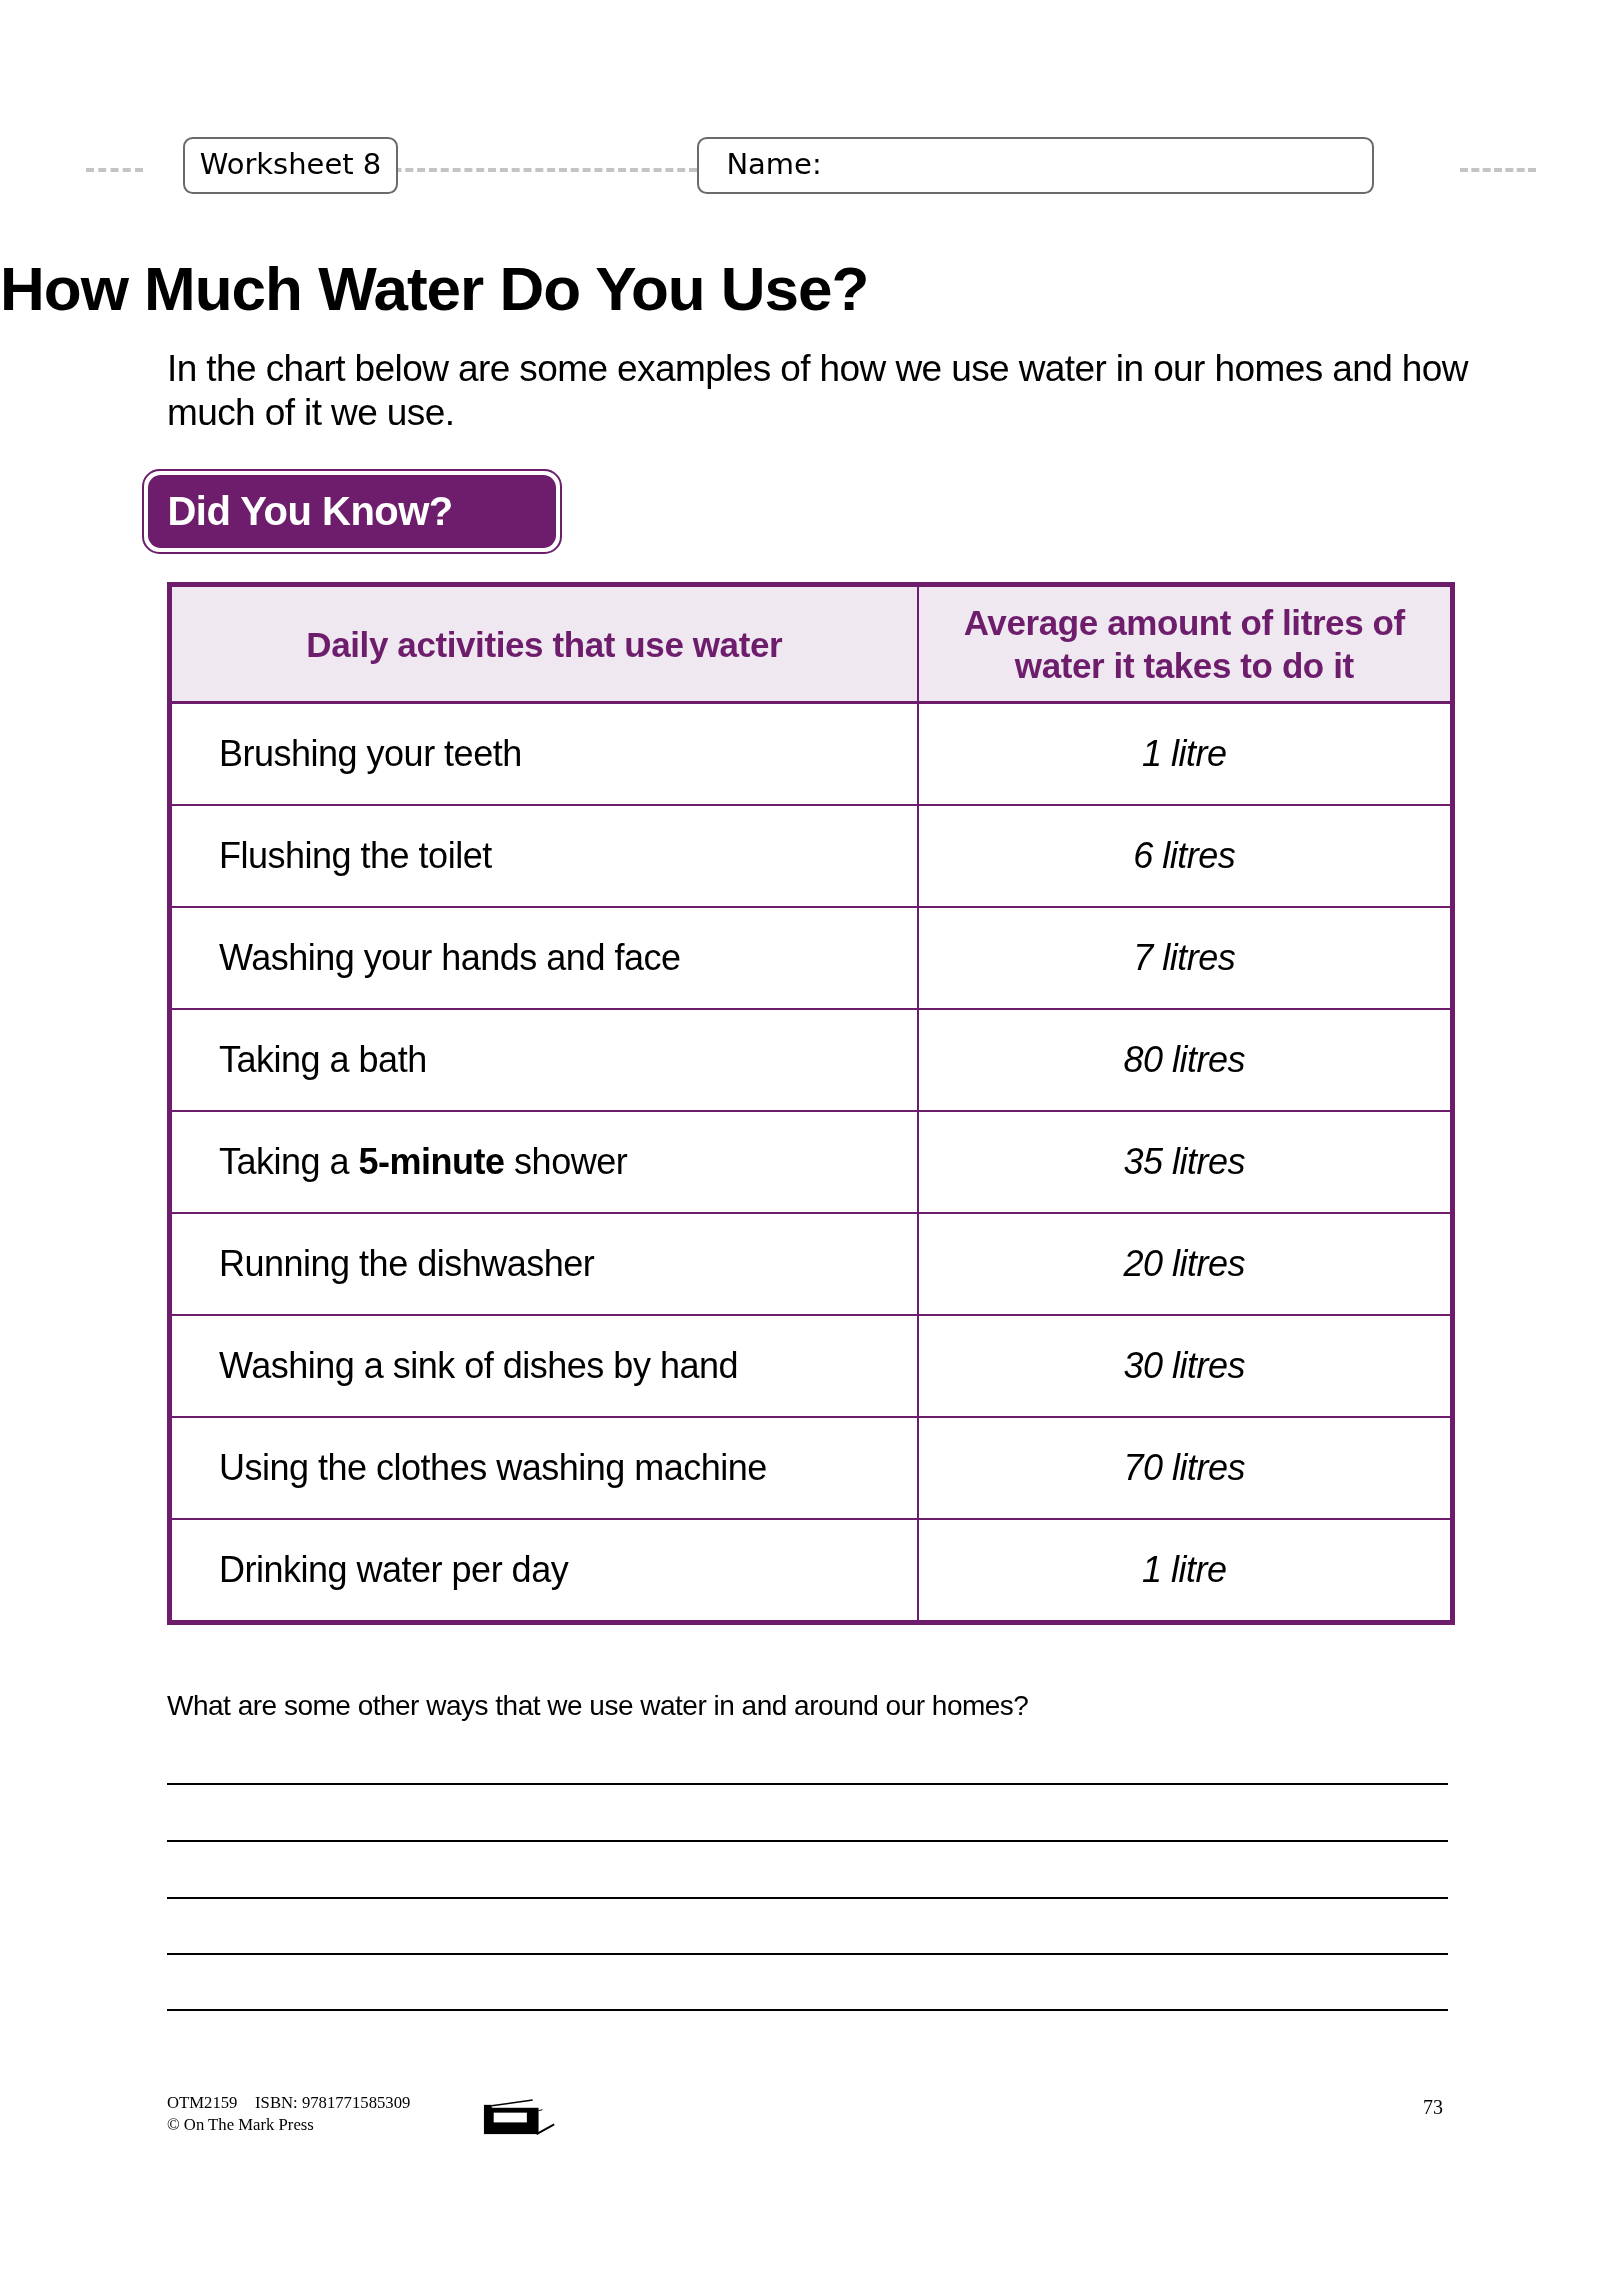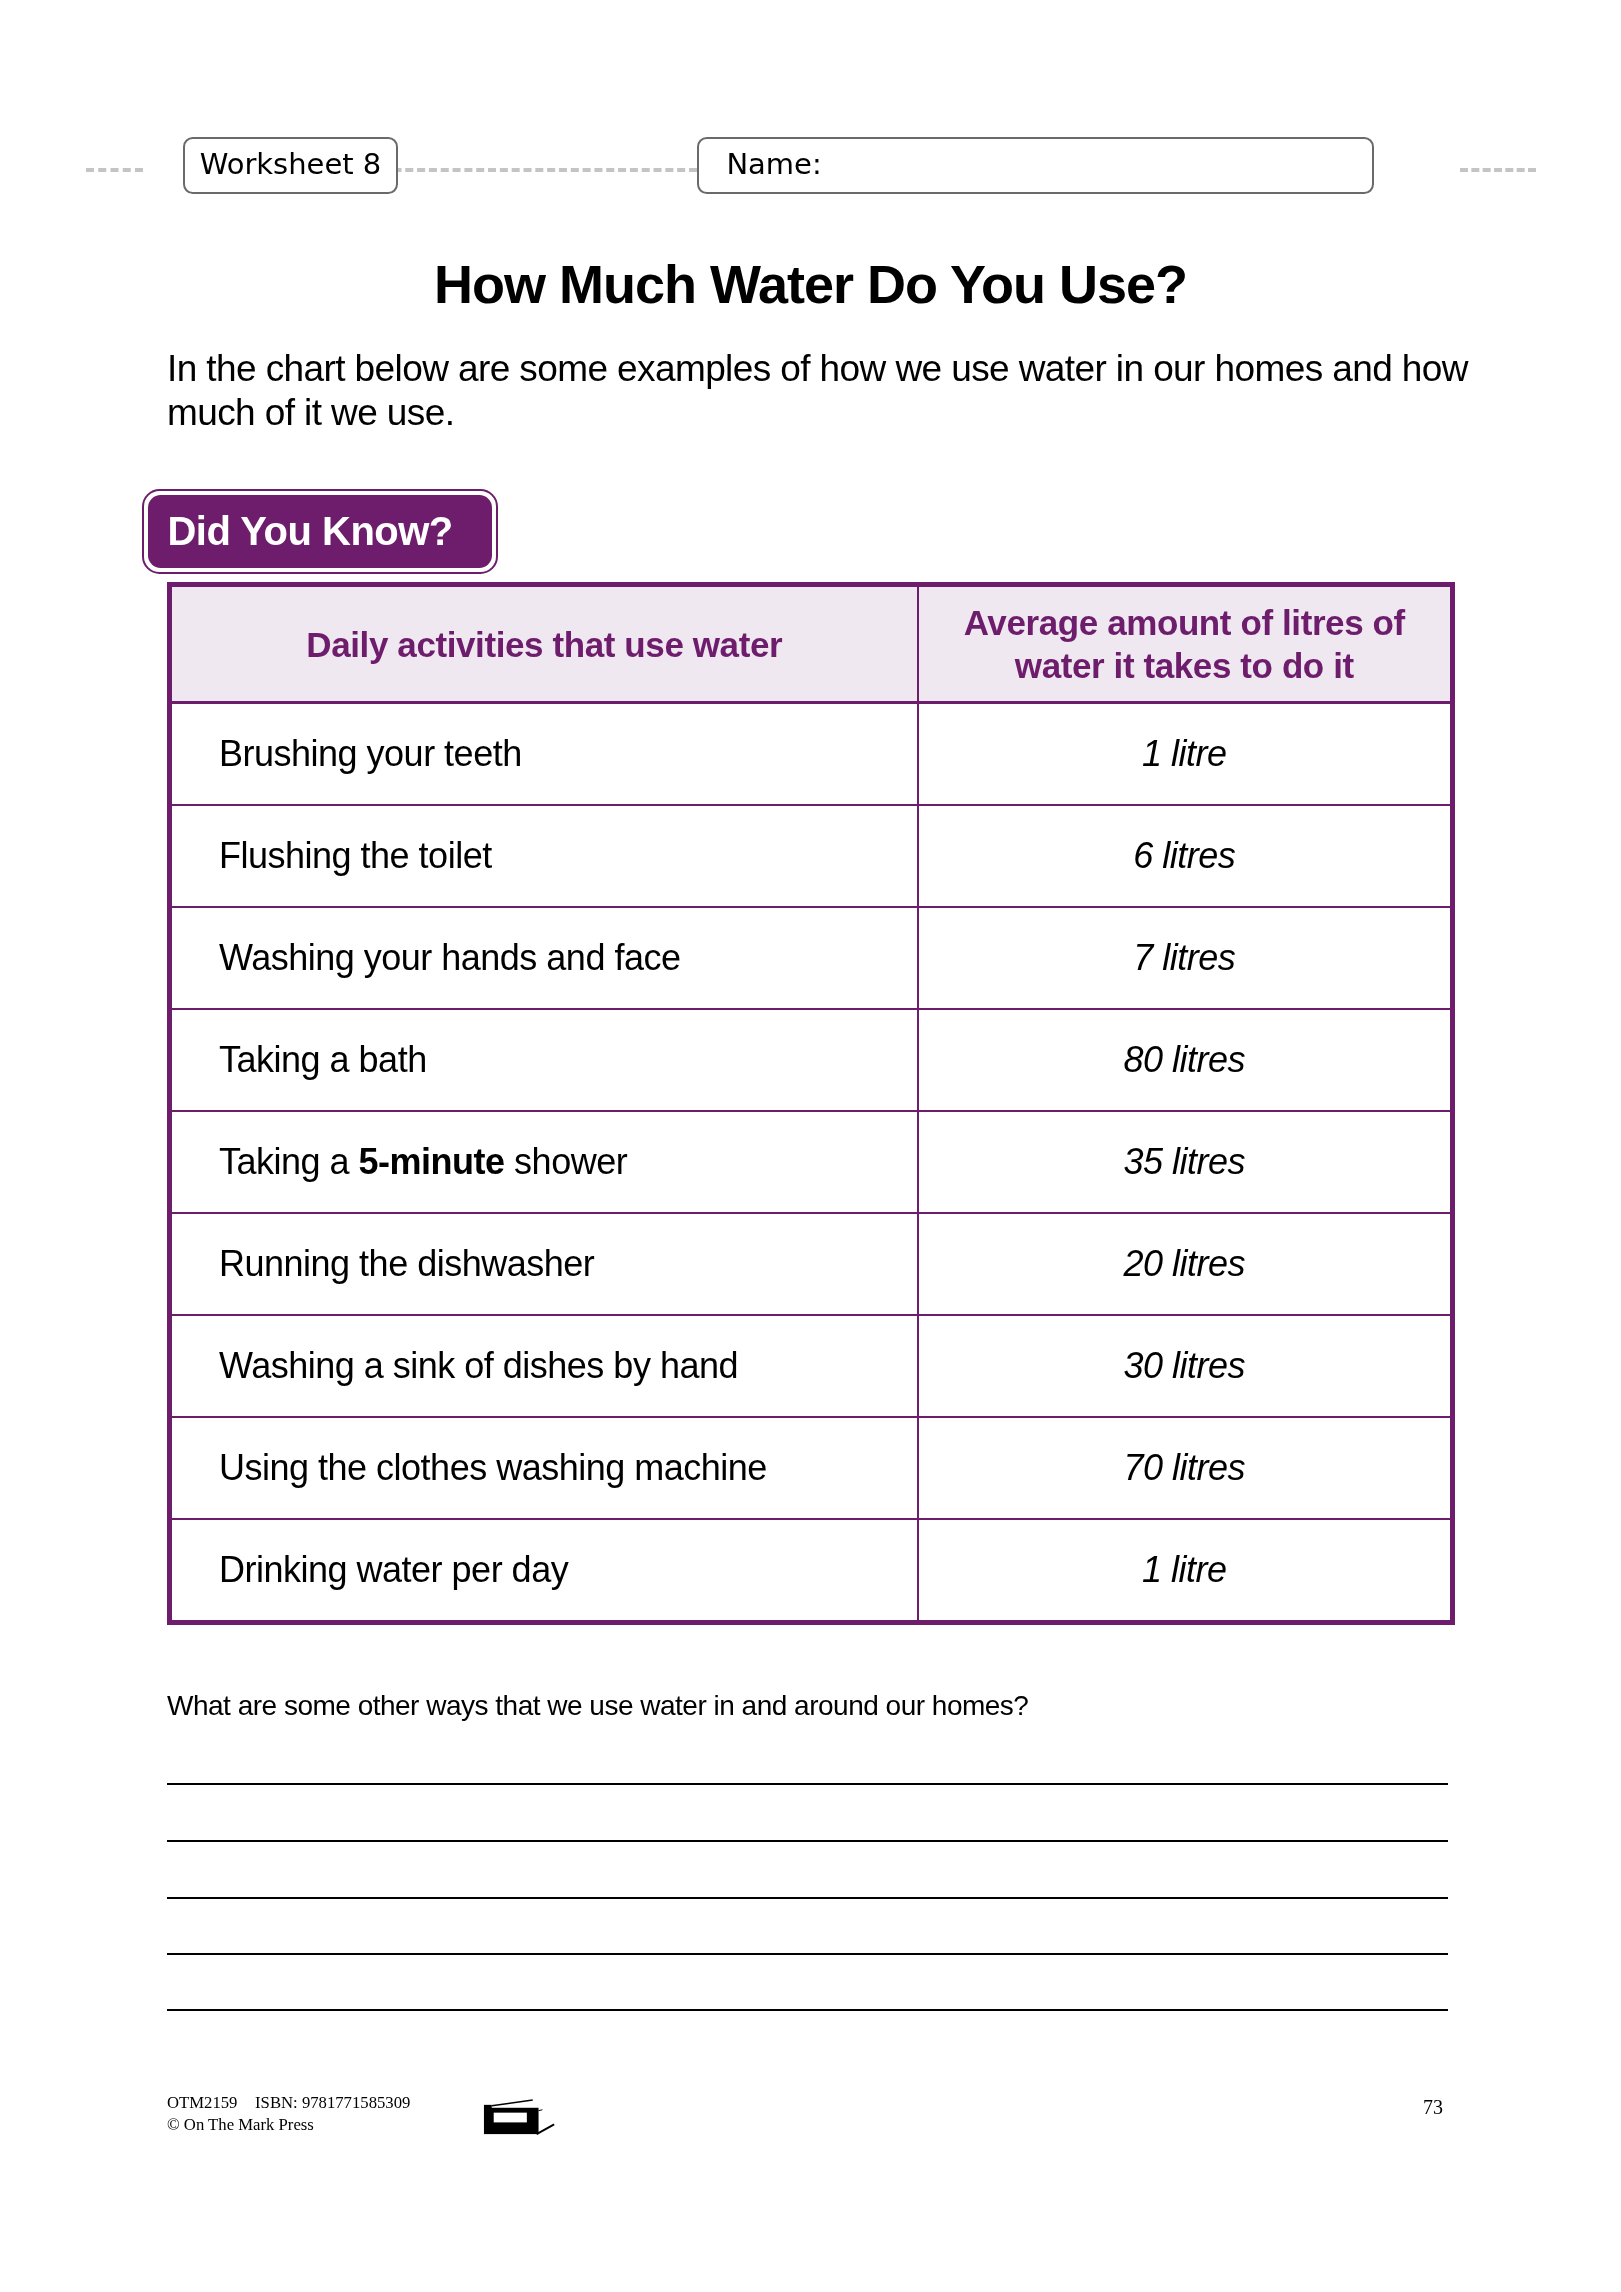--- a/index.html
+++ b/index.html
@@ -8,30 +8,30 @@
 
     
     .dash-line { position: absolute; top: 168px; height: 0; border-top: 4.9px dashed #c4c4c4; }
     .hdr-box { position: absolute; top: 137px; height: 57px; border: 2.9px solid #6a6a6a;
                border-radius: 9.8px; background: #fff; box-sizing: border-box;
                font-family: "DejaVu Sans", sans-serif; font-size: 29px; line-height: 51px; }
     .ws-box { left: 143px; width: 215px; text-align: center; margin-left: 40px; }
     .name-box { left: 697px; width: 677px; padding-left: 27.4px; }
 
     
-    .title { position: absolute; top: 253px; left: 0; width: 1621px; text-align: center;
-             font-family: "Liberation Sans", sans-serif; font-weight: bold; font-size: 54px;
+    .title { position: absolute; top: 253px; left: 0; width: 1621px; text-align: left;
+             font-family: "Liberation Sans", sans-serif; font-weight: bold; font-size: 62px;
              letter-spacing: -1px; }
     .intro { position: absolute; top: 347px; left: 167px; width: 1304px;
              font-family: "Liberation Sans", sans-serif; font-size: 37px; line-height: 44px;
              letter-spacing: -0.6px; }
 
     
-    .badge-outer { position: absolute; left: 142px; top: 469px; width: 356px; height: 85px;
-                   border: 2.9px solid #6d1d6b; border-radius: 17.6px; box-sizing: border-box; margin-top: 20px; }
+    .badge-outer { position: absolute; left: 142px; top: 469px; width: 420px; height: 85px;
+                   border: 2.9px solid #6d1d6b; border-radius: 17.6px; box-sizing: border-box; }
     .badge-inner { position: absolute; left: 3.9px; top: 3.9px; right: 3.9px; bottom: 3.9px;
                    background: #6d1d6b; border-radius: 12.7px; color: #fff;
                    font-family: "Liberation Sans", sans-serif; font-weight: bold; font-size: 40px;
                    line-height: 72px; padding-left: 19.6px; letter-spacing: -0.5px; }
 
     
     table.water { position: absolute; left: 167px; top: 576px; width: 1288px;
                   border-collapse: collapse; border: 5.9px solid #6d1d6b;
                   font-family: "Liberation Sans", sans-serif; margin-top: 6px; }
     table.water th { background: #efe8f0; color: #6d1d6b; font-weight: bold; font-size: 35px;

